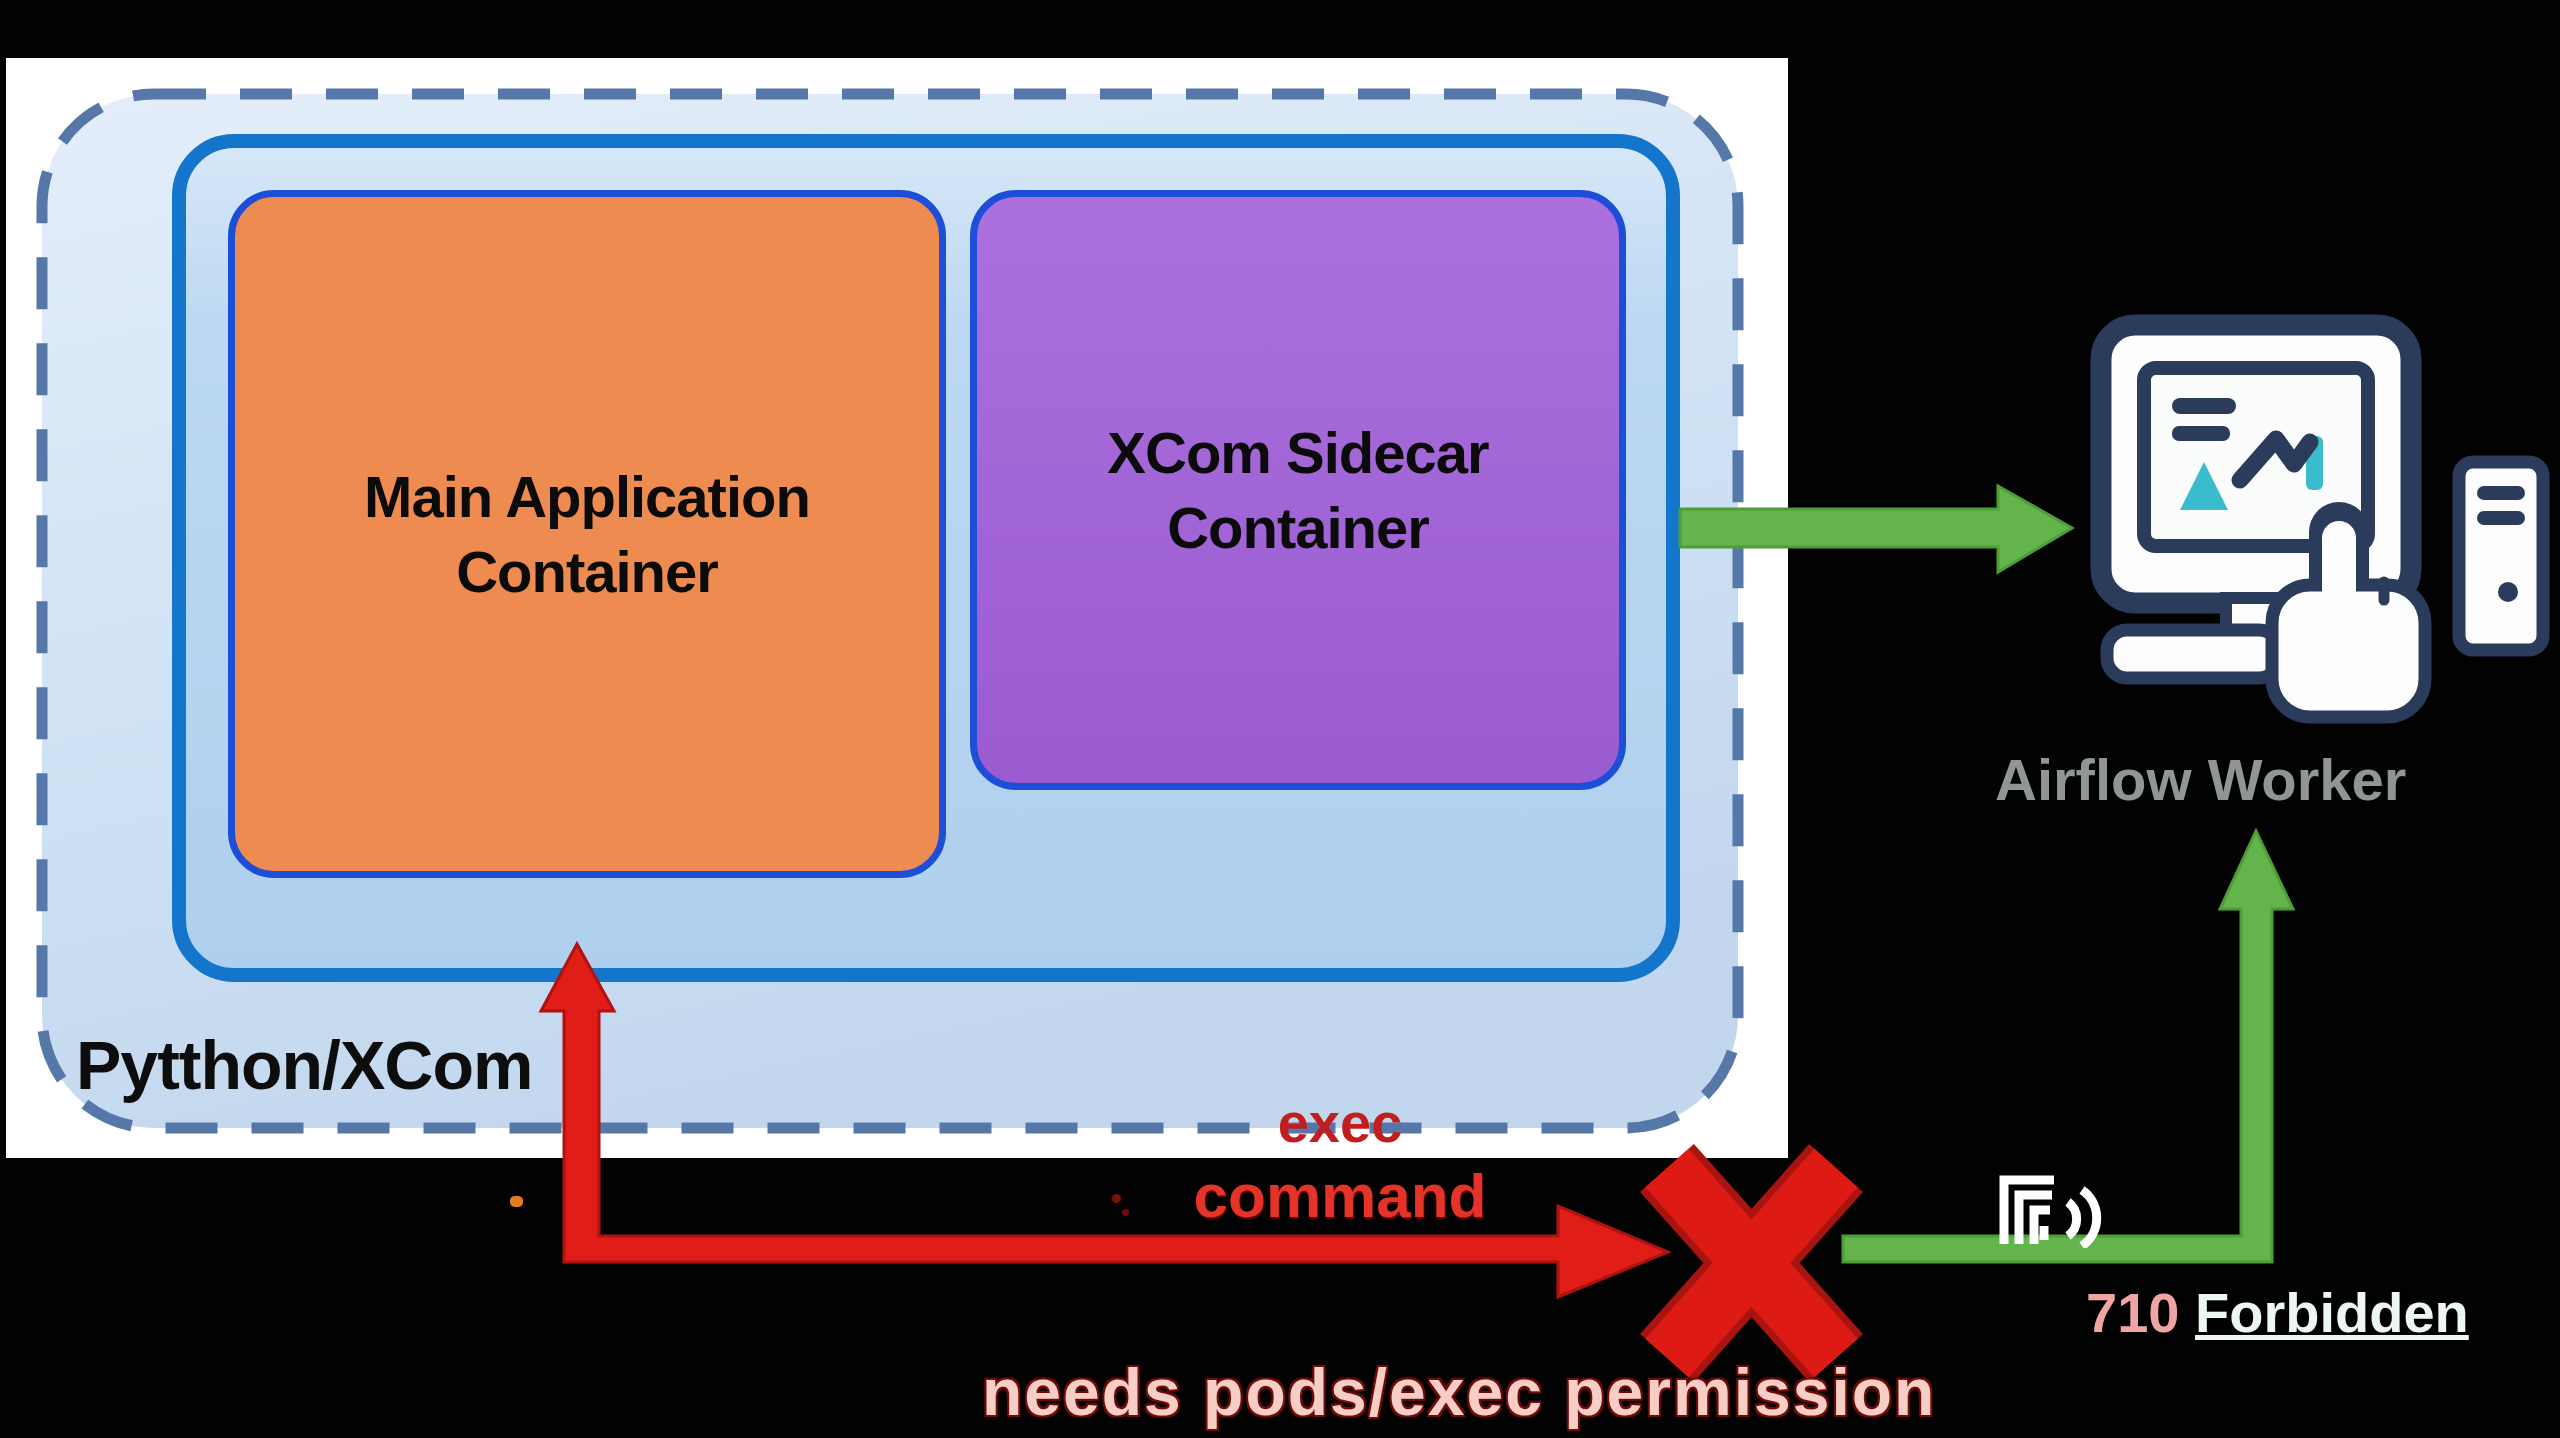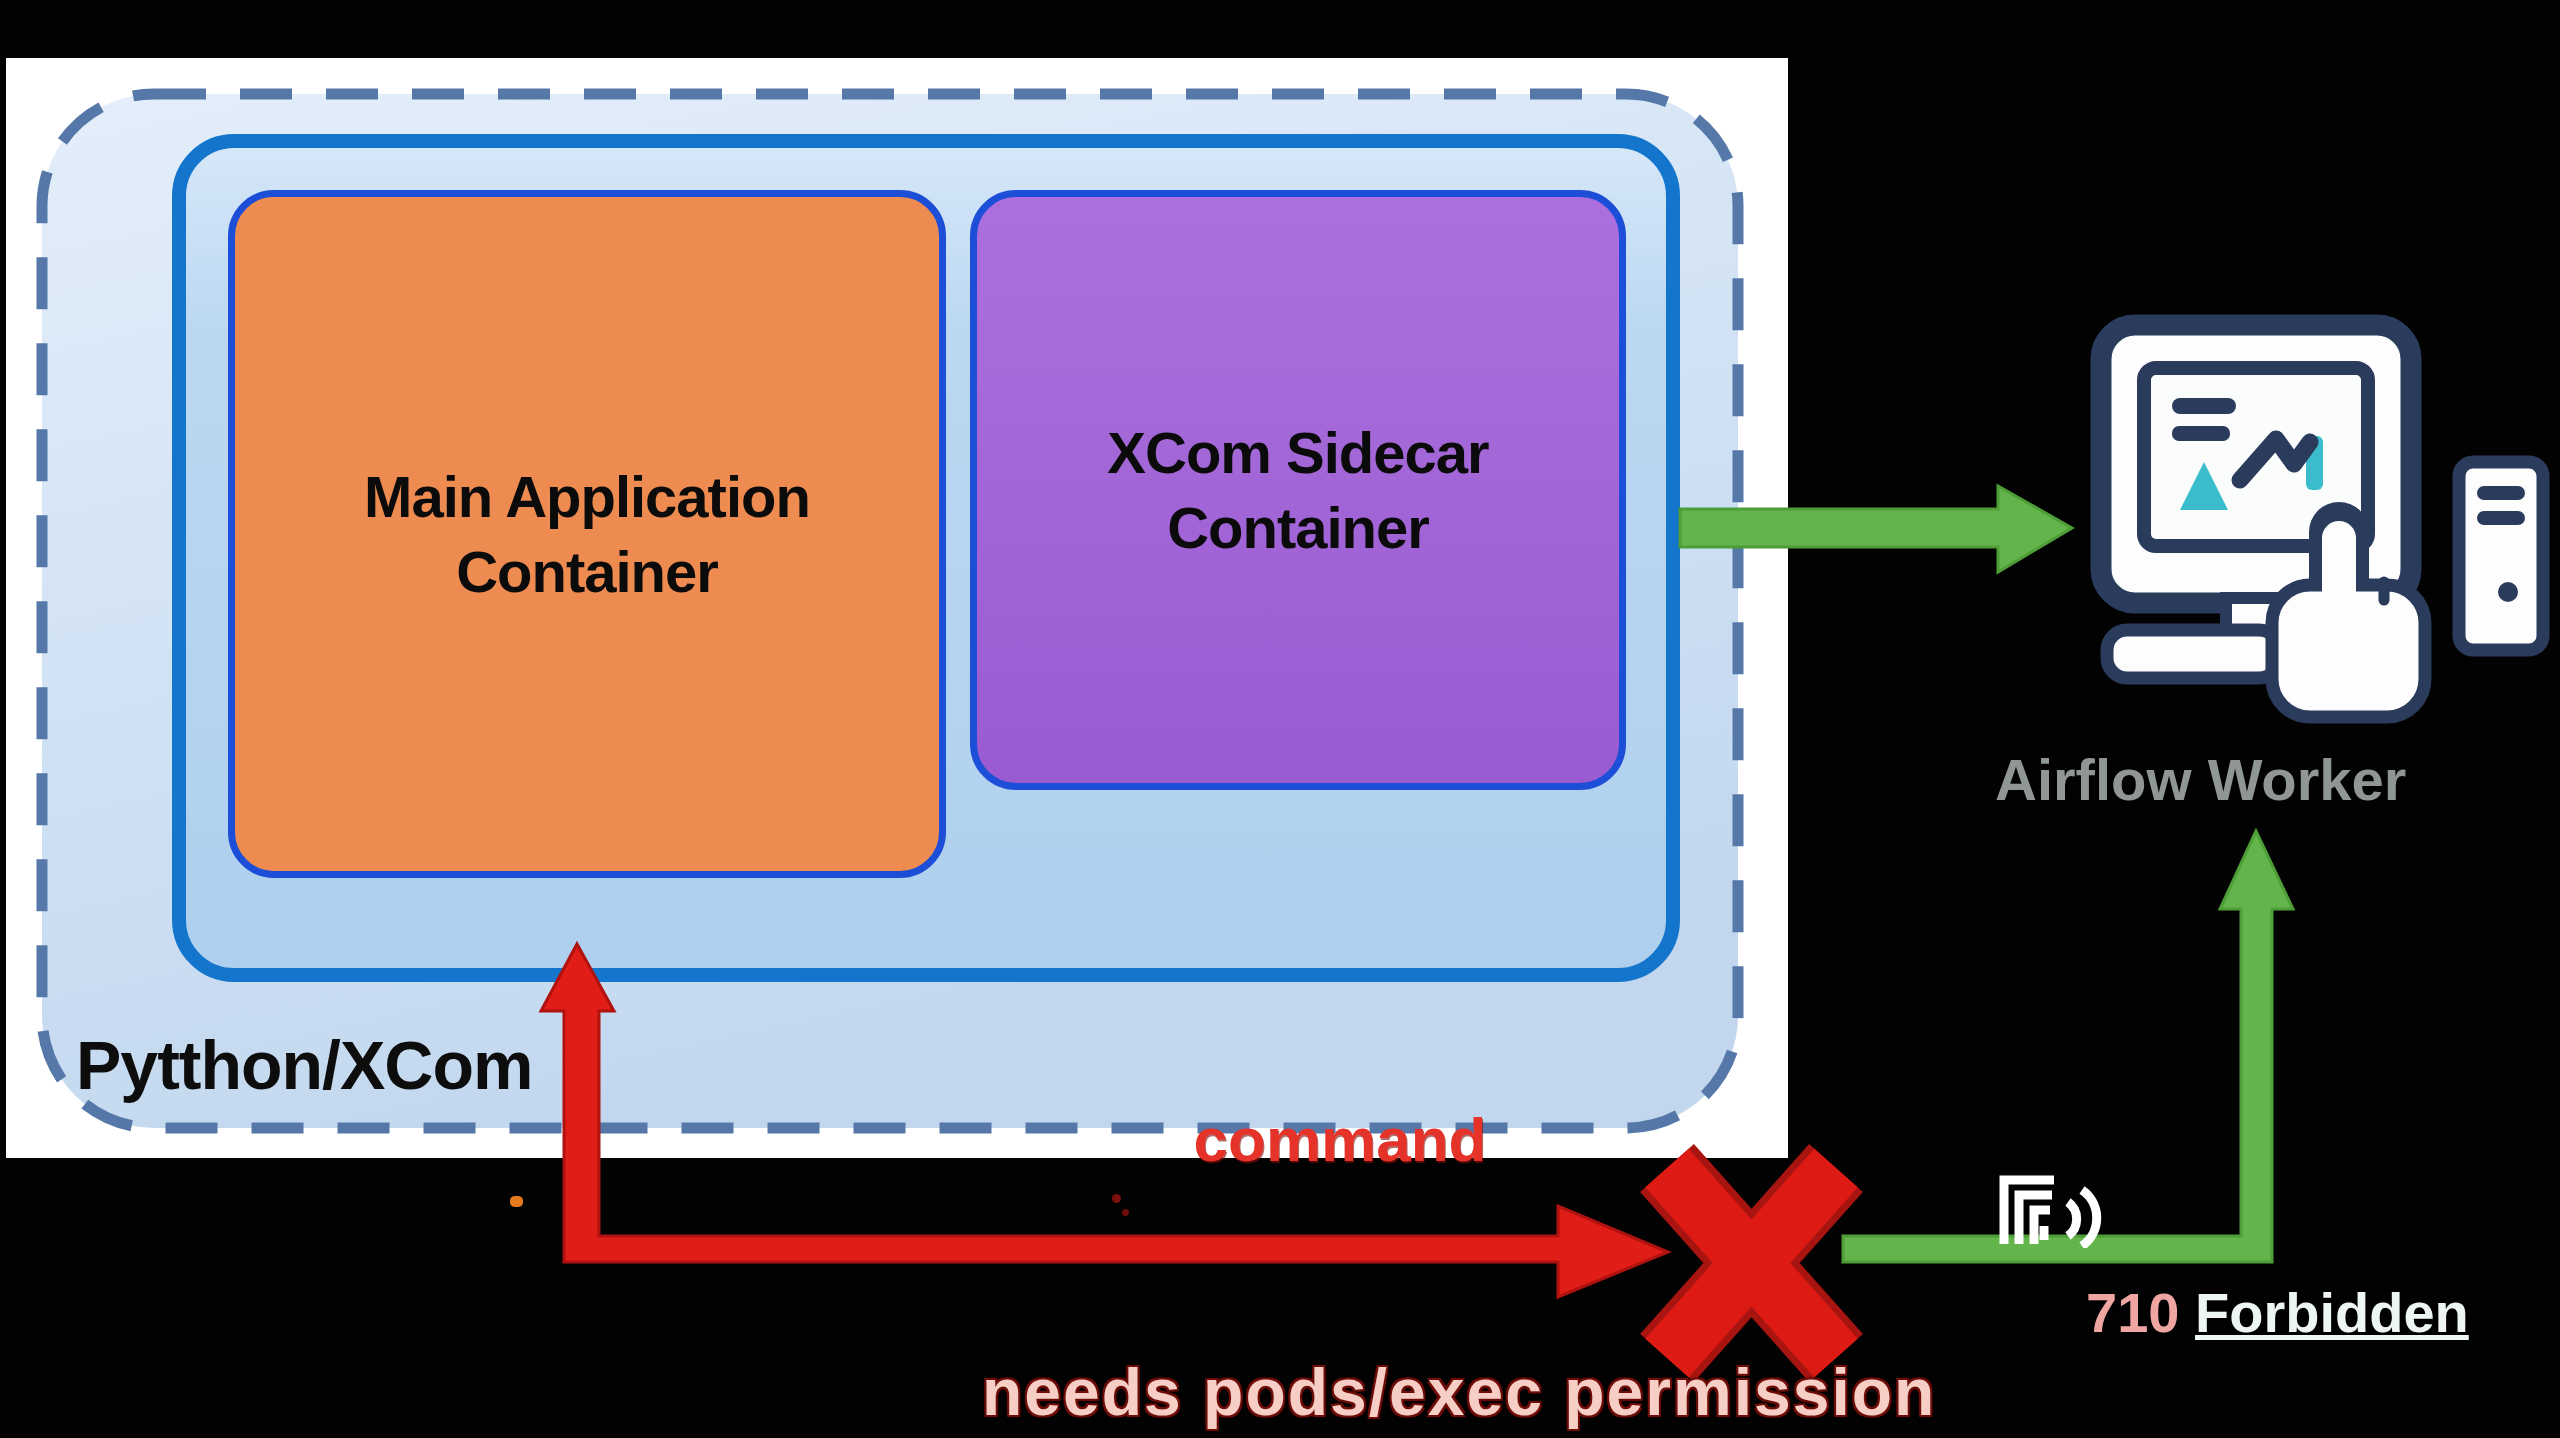--- a/index.html
+++ b/index.html
@@ -146,20 +146,21 @@
       <path d="M27 76 V27 H60"></path>
       <path d="M42 76 V42 H58"></path>
       <path d="M52 58 V72"></path>
       <path d="M76 34 A21 21 0 0 1 76 68"></path>
       <path d="M90 22 A34 34 0 0 1 90 78"></path>
     </g>
   </svg>
 
 
   <div class="exec-block">
+    <div class="exec-line1">exec</div>
     <div class="exec-line2">command</div>
   </div>
 
   <div class="permission-label">needs pods/exec permission</div>
 
   <div class="forbidden-label">
     <span class="forbidden-code">710</span>
     <span class="forbidden-word">Forbidden</span>
   </div>
 

